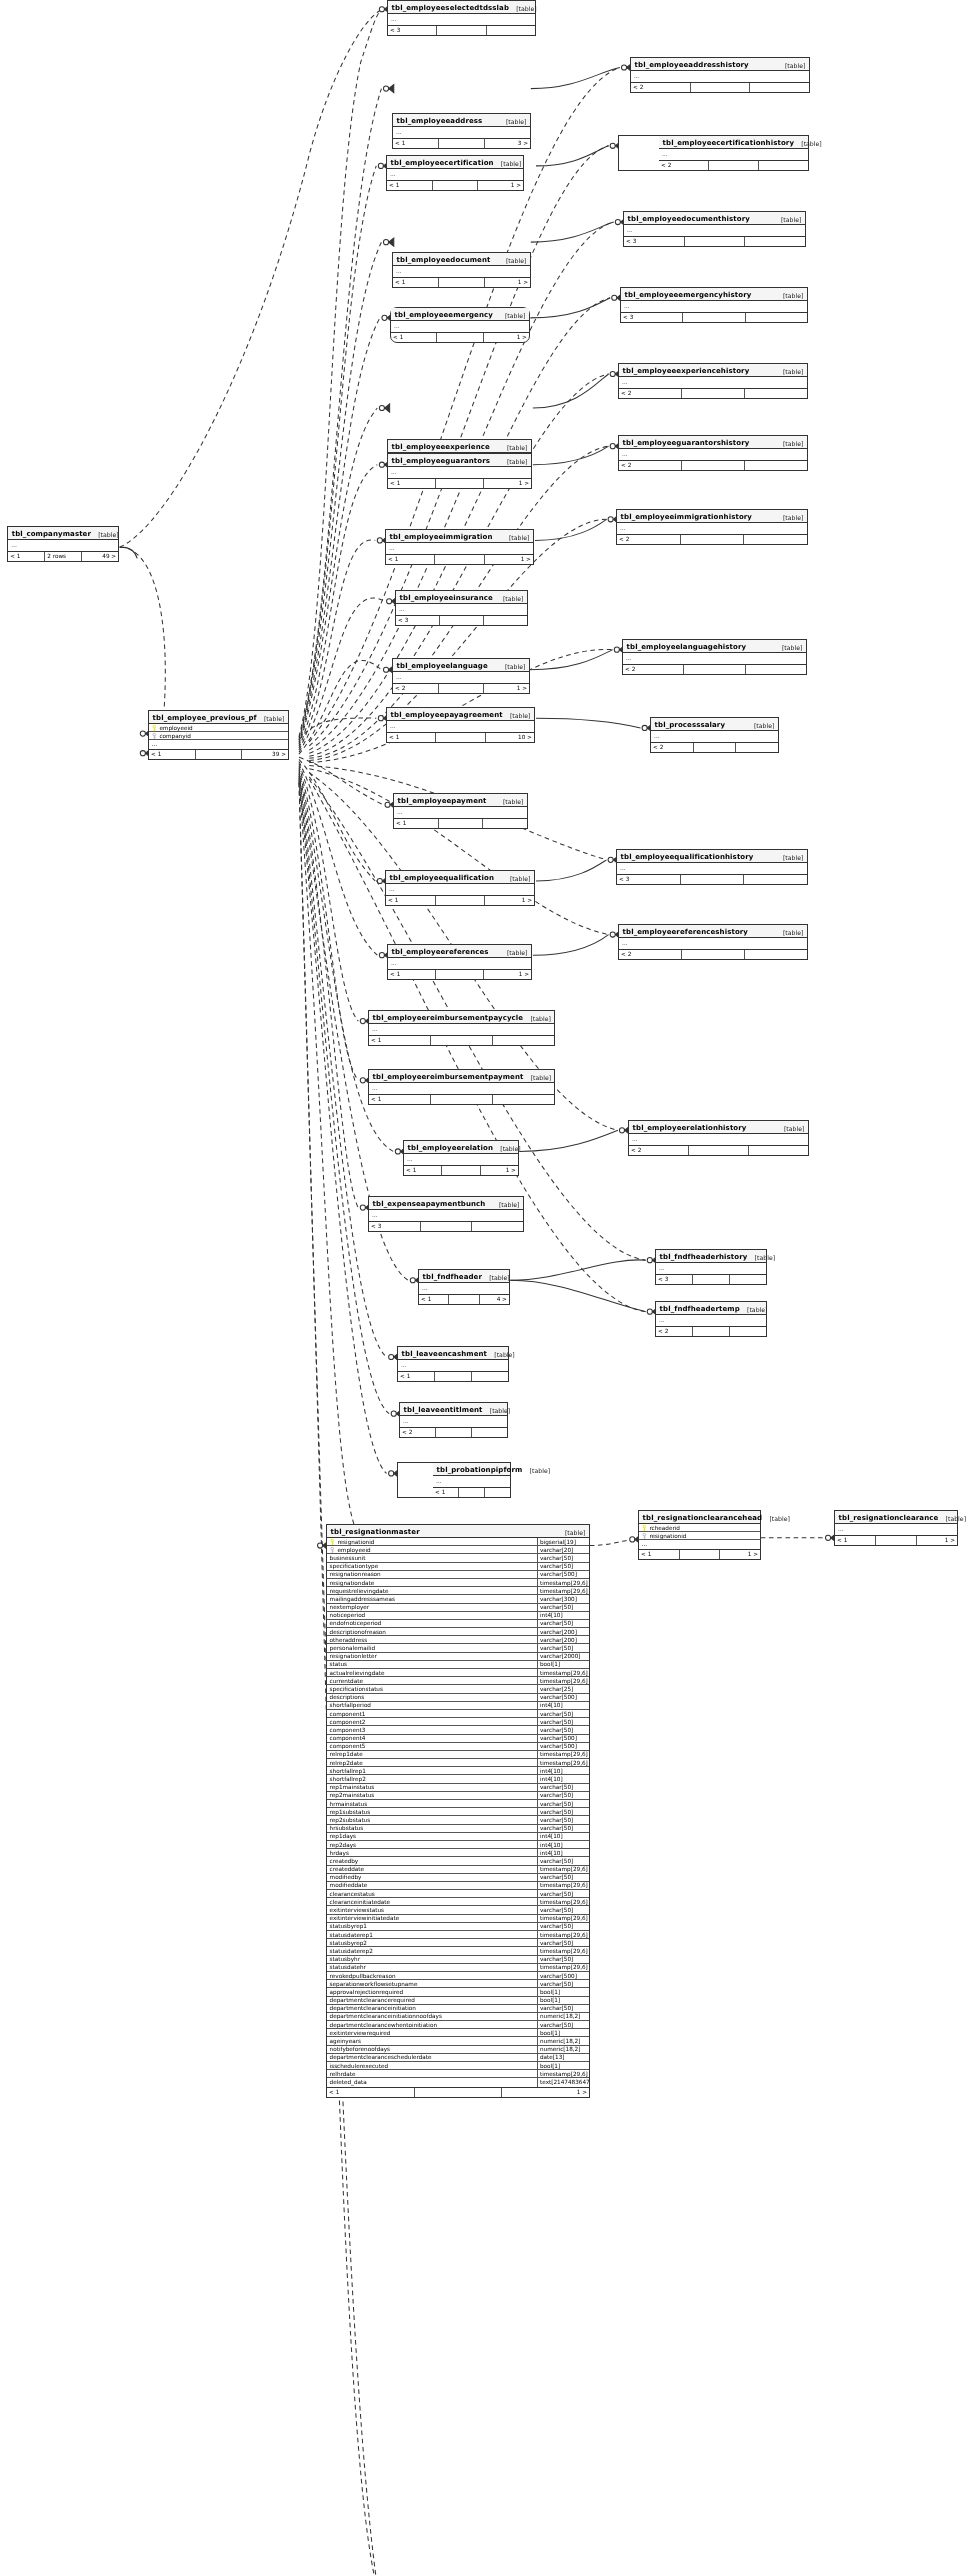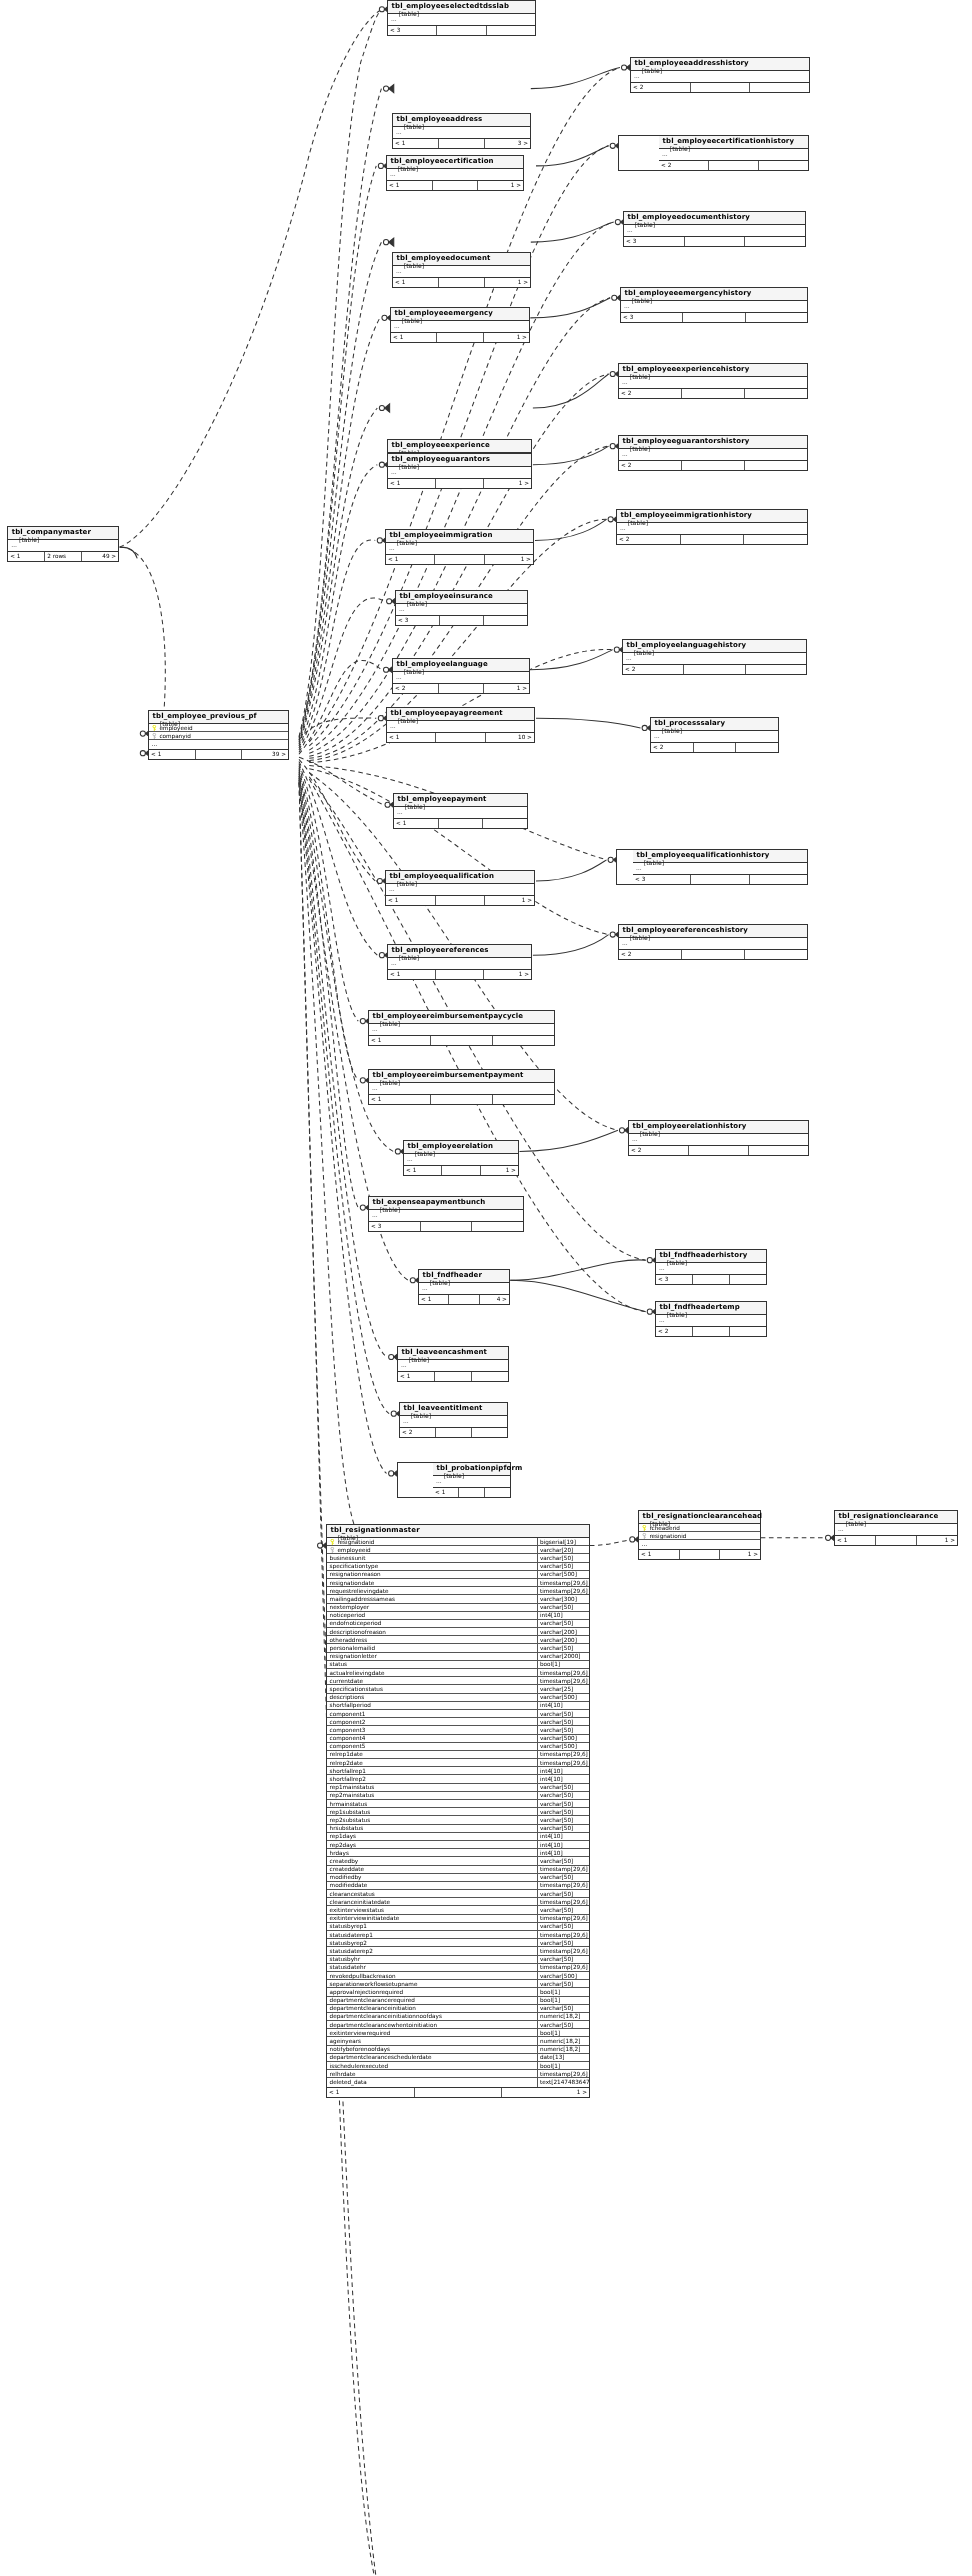--- a/index.html
+++ b/index.html
@@ -13,27 +13,26 @@
 
   
   .tbl{
     position:absolute;
     border:1px solid #333;
     background:#fff;
     box-sizing:border-box;
     z-index:5;
   }
   .tbl .hdr{
-    display:flex;align-items:flex-start;justify-content:space-between;
+    display:flex;align-items:flex-end;justify-content:space-between;
     background:#f5f5f5;
     border-bottom:1px solid #333;
     padding:1px 3.6px 1.5px 3.6px;
     height:13px;box-sizing:border-box;
     white-space:nowrap;
-    flex-direction:column;
   }
   .tbl .hdr .nm{font-weight:bold;font-size:7px;color:#000;letter-spacing:0.1px;}
   .tbl .hdr .tag{font-size:6.2px;color:#222;padding-left:7.2px;}
 
   .tbl .body{border-bottom:1px solid #333;}
   .tbl .ellipsis{
     font-size:5.7px;color:#333;padding:1.5px 3.1px 2.6px 3.1px;height:10.8px;
     box-sizing:border-box;line-height:7.2px;
   }
 
@@ -288,21 +287,21 @@
         </div>
         <div class="body">
           <div class="ellipsis">…</div>
         </div>
         <div class="foot">
           <span class="fc">&lt; 3</span>
           <span class="fc"></span>
           <span class="fc r"></span>
         </div>
       </div>
-      <div class="tbl" style="left: 390px; top: 307px; width: 140px;">
+      <div class="tbl" style="left: 390px; top: 307px; width: 140px; border-radius: 7px;">
         <div class="hdr">
           <span class="nm">tbl_employeeemergency</span>
           <span class="tag">[table]</span>
         </div>
         <div class="body">
           <div class="ellipsis">…</div>
         </div>
         <div class="foot">
           <span class="fc">&lt; 1</span>
           <span class="fc"></span>
@@ -498,21 +497,21 @@
         </div>
         <div class="body">
           <div class="ellipsis">…</div>
         </div>
         <div class="foot">
           <span class="fc">&lt; 1</span>
           <span class="fc"></span>
           <span class="fc r">1 &gt;</span>
         </div>
       </div>
-      <div class="tbl" style="left: 616px; top: 849px; width: 192px; padding-left: 16px;">
+      <div class="tbl" style="left: 616px; top: 849px; width: 192px;">
         <div class="hdr">
           <span class="nm">tbl_employeequalificationhistory</span>
           <span class="tag">[table]</span>
         </div>
         <div class="body">
           <div class="ellipsis">…</div>
         </div>
         <div class="foot">
           <span class="fc">&lt; 3</span>
           <span class="fc"></span>

